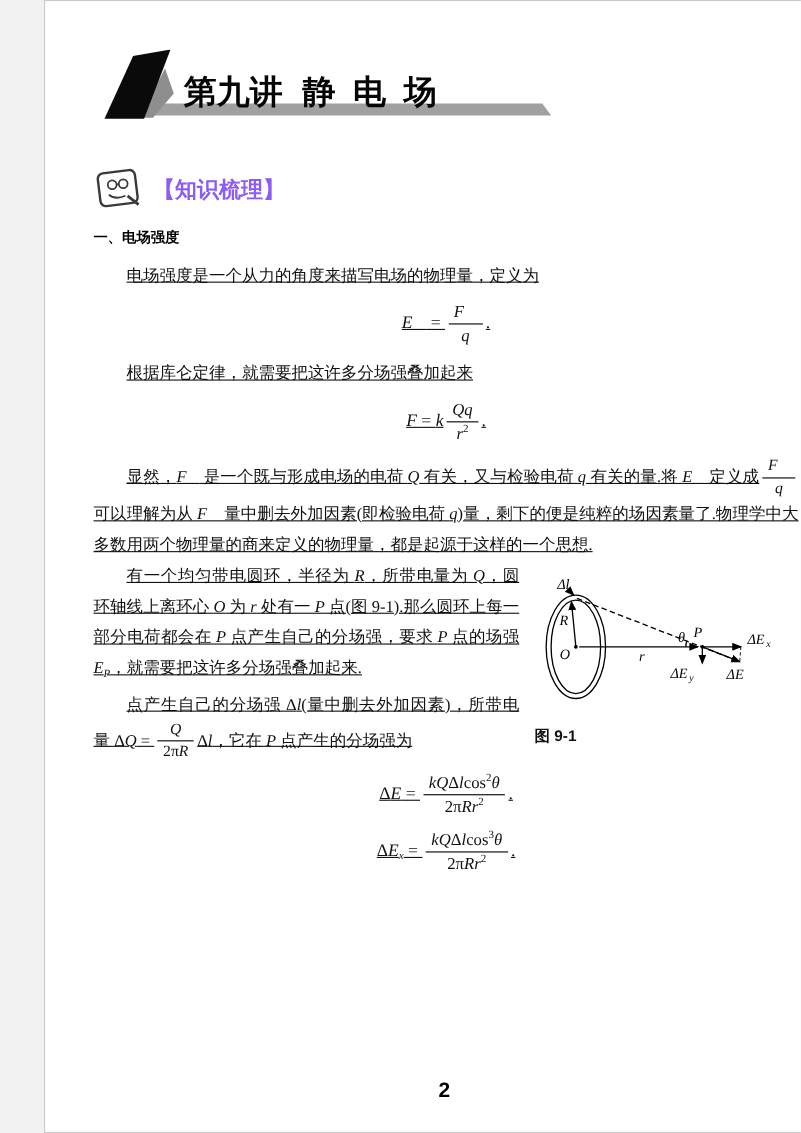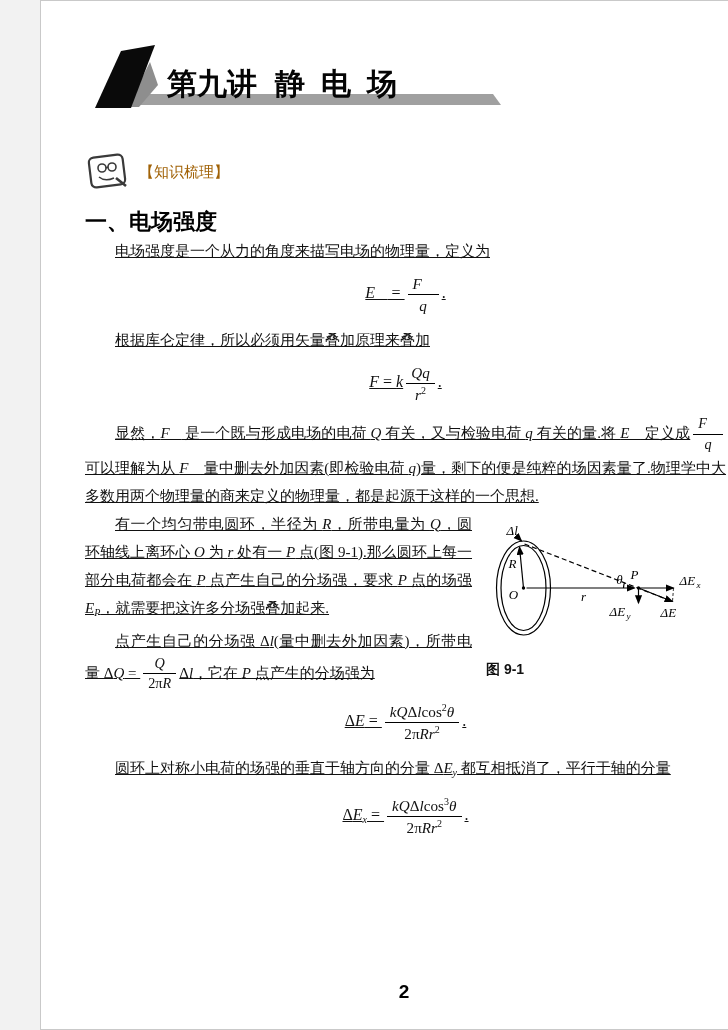--- a/index.html
+++ b/index.html
@@ -16,26 +16,26 @@
   
   .banner { position:absolute; top:44px; left:52px; }
   .banner text {
     font-family:"Liberation Sans", sans-serif;
     font-weight:bold; font-size:30px; fill:#050505;
   }
   .banner .topic { letter-spacing:16px; }
 
   
   .knowledge-row { position:absolute; top:150px; left:44px; display:flex; align-items:center; gap:8px; }
-  .knowledge-label { font-family:"Liberation Sans", sans-serif; font-weight:normal; font-size:15px; color:#a16207; }
+  .knowledge-label { font-family:"Liberation Sans", sans-serif; font-weight:bold; font-size:20px; color:#8b5cf6; }
 
   
   .section-heading {
     position:absolute; top:206px; left:44px;
-    font-family:Liberation Sans, sans-serif; font-size:22px; font-weight:bold; color:#000;
+    font-family:Liberation Sans, sans-serif; font-size:13px; font-weight:bold; color:#000;
   }
 
   
   .content {
     position:absolute; top:236px; left:44px; width:641px;
     font-size:15px; line-height:28px; text-align:justify;text-decoration:underline;
   }
   .para { text-indent:2em; }
   .formula { text-align:center; text-indent:0; margin:9px 0 11px; font-size:16px; }
 
@@ -91,21 +91,21 @@
       <path d="M31 27 l10 8" stroke="#3a3a3a" stroke-width="2.6"></path>
     </svg>
     <span class="knowledge-label">【知识梳理】</span>
   </div>
 
   <h2 class="section-heading">一、电场强度</h2>
 
   <div class="content">
     <p class="para"><span>电场强度是一个从力的角度来描写电场的物理量，定义为</span></p>
     <p class="formula"><span class="var">E⃗</span><span> = </span><span class="frac"><span class="num"><span class="var">F⃗</span></span><span class="den"><span class="var">q</span></span></span><span>.</span></p>
-    <p class="para"><span>根据库仑定律，所以必须用矢量叠加原理来叠加</span></p>
+    <p class="para"><span>根据库仑定律，就需要把这许多分场强叠加起来</span></p>
     <p class="formula"><span class="var">F</span><span> = </span><span class="var">k</span><span class="frac"><span class="num"><span class="var">Qq</span></span><span class="den"><span class="var">r</span><span class="sup">2</span></span></span><span>.</span></p>
     <p class="para"><span>显然，</span><span class="var">F⃗</span><span> 是一个既与形成电场的电荷 </span><span class="var">Q</span><span> 有关，又与检验电荷 </span><span class="var">q</span><span> 有关的量.将 </span><span class="var">E⃗</span><span> 定义成</span><span class="frac"><span class="num"><span class="var">F⃗</span></span><span class="den"><span class="var">q</span></span></span><span>可以理解为从 </span><span class="var">F⃗</span><span> 量中删去外加因素(即检验电荷 </span><span class="var">q</span><span>)量，剩下的便是纯粹的场因素量了.物理学中大多数用两个物理量的商来定义的物理量，都是起源于这样的一个思想.</span></p>
 
     <div class="flow">
       <figure class="fig">
         <svg width="240" height="128" viewBox="0 0 235 128">
           <defs>
             <marker id="arr" markerWidth="9" markerHeight="8" refX="6.5" refY="3" orient="auto">
               <path d="M0,0 L7.5,3 L0,6 Z" fill="#000"></path>
             </marker>
@@ -145,18 +145,17 @@
 
           <line x1="185" y1="64" x2="184" y2="77.5" stroke="#000" stroke-width="0.8" stroke-dasharray="3 2"></line>
         </svg>
         <figcaption>图 9-1</figcaption>
       </figure>
       <p class="para"><span>有一个均匀带电圆环，半径为 </span><span class="var">R</span><span>，所带电量为 </span><span class="var">Q</span><span>，圆环轴线上离环心 </span><span class="var">O</span><span> 为 </span><span class="var">r</span><span> 处有一 </span><span class="var">P</span><span> 点(图 9-1).那么圆环上每一部分电荷都会在 </span><span class="var">P</span><span> 点产生自己的分场强，要求 </span><span class="var">P</span><span> 点的场强 </span><span class="var">E</span><span class="sub">P</span><span>，就需要把这许多分场强叠加起来.</span></p>
     </div>
 
     <p class="para"><span>点产生自己的分场强 Δ</span><span class="var">l</span><span>(量中删去外加因素)，所带电量 Δ</span><span class="var">Q</span><span> = </span><span class="frac"><span class="num"><span class="var">Q</span></span><span class="den"><span>2π</span><span class="var">R</span></span></span><span>Δ</span><span class="var">l</span><span>，它在 </span><span class="var">P</span><span> 点产生的分场强为</span></p>
     <p class="formula"><span>Δ</span><span class="var">E</span><span> = </span><span class="frac"><span class="num"><span class="var">kQ</span><span>Δ</span><span class="var">l</span><span>cos</span><span class="sup">2</span><span class="var">θ</span></span><span class="den"><span>2π</span><span class="var">Rr</span><span class="sup">2</span></span></span><span>.</span></p>
-    <p class="para"><span>圆环上对称小电荷的场强的垂直于轴方向的分量 Δ</span><span class="var">E</span><span class="sub">y</span><span> 都互相抵消了，平行于轴的分量</span></p>
     <p class="formula"><span>Δ</span><span class="var">E</span><span class="sub">x</span><span> = </span><span class="frac"><span class="num"><span class="var">kQ</span><span>Δ</span><span class="var">l</span><span>cos</span><span class="sup">3</span><span class="var">θ</span></span><span class="den"><span>2π</span><span class="var">Rr</span><span class="sup">2</span></span></span><span>.</span></p>
   </div>
 
   <div class="page-number">2</div>
 </div>
 
 </body></html>

